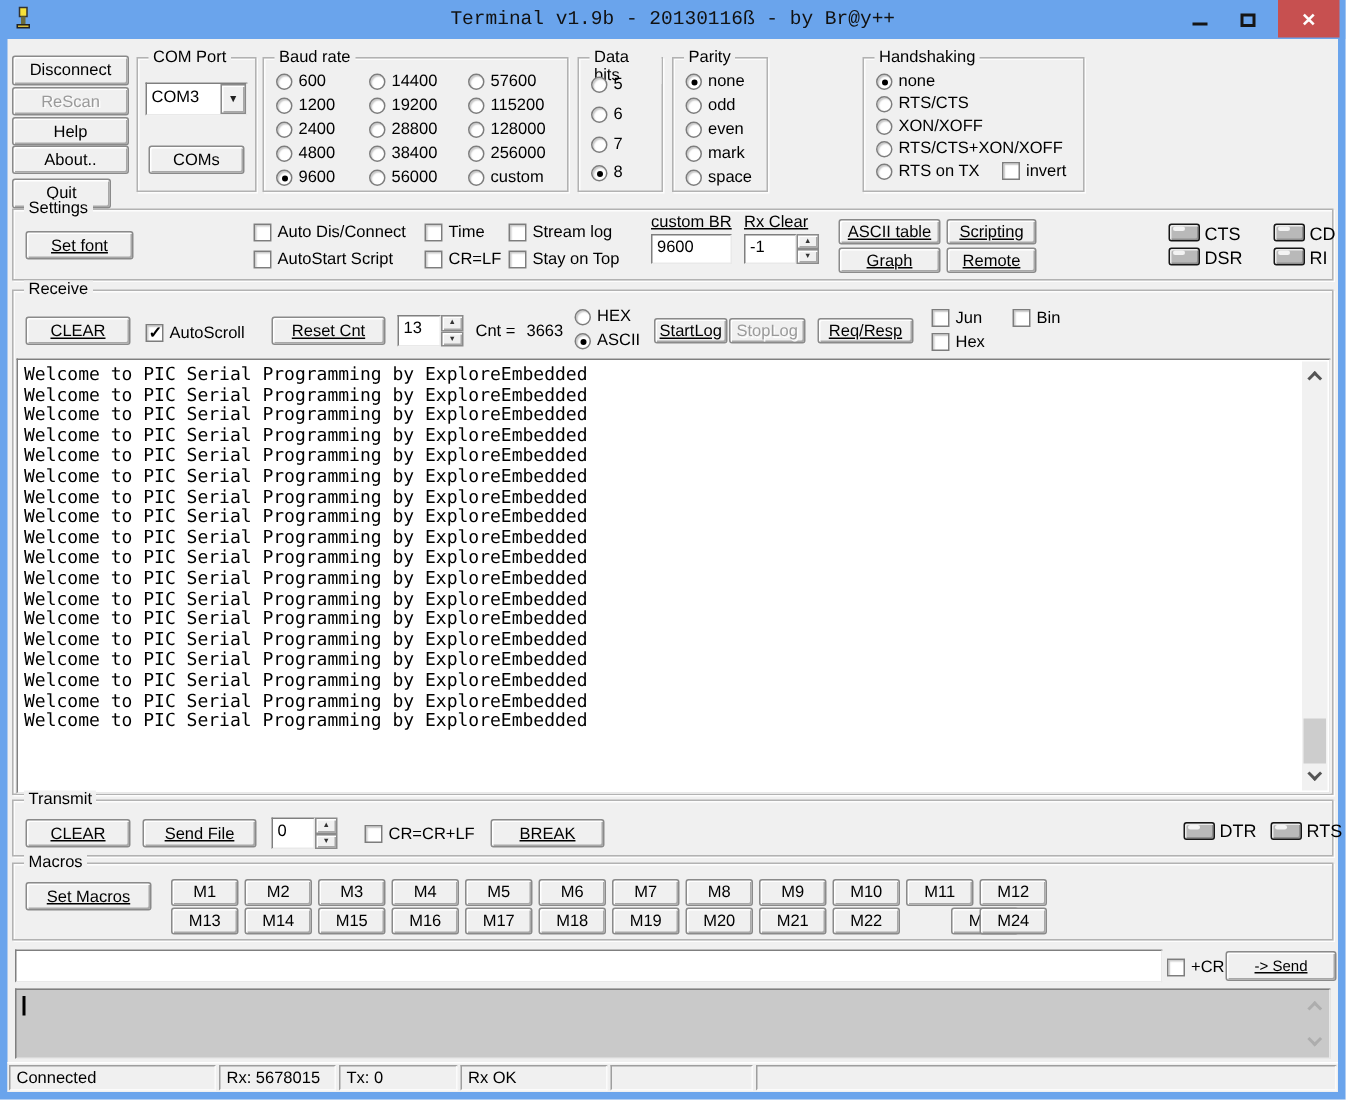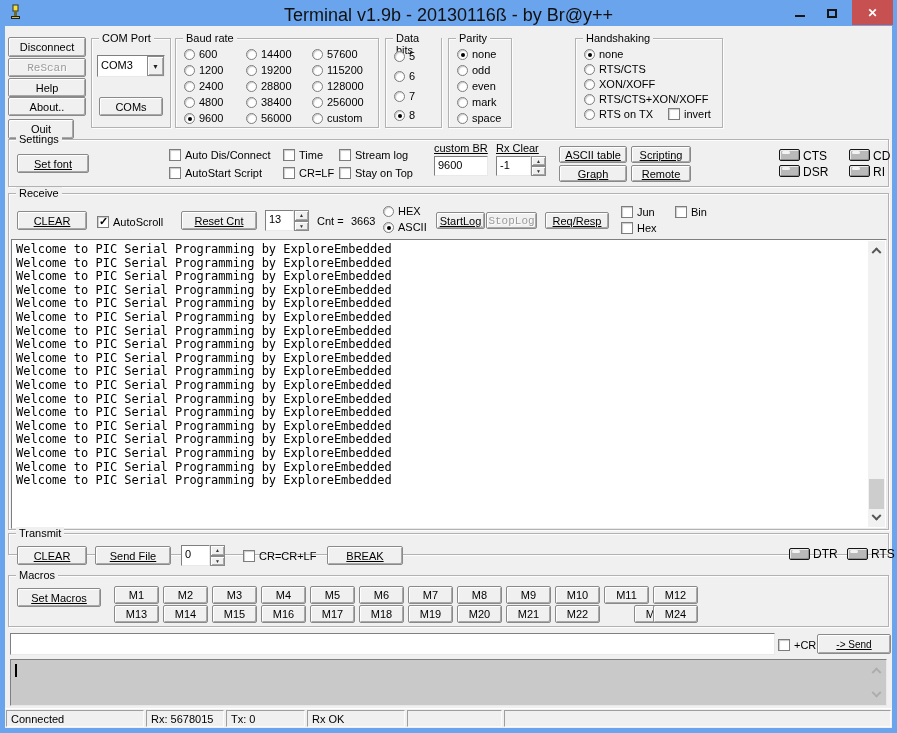--- a/index.html
+++ b/index.html
@@ -1,36 +1,36 @@
 <!DOCTYPE html>
 <html><head>
 <meta charset="utf-8">
 <style>
   * { box-sizing: border-box; margin:0; padding:0; }
   html,body { width:897px; height:733px; }
   body { font-family:"Liberation Sans", sans-serif; font-size:11px; color:#000; }
   .window { position:relative; width:897px; height:733px; background:#6aa4ec; overflow:hidden; }
   .titlebar { position:absolute; left:0; top:0; width:897px; height:26px; background:#6aa4ec; }
   .appicon { position:absolute; left:7px; top:4px; width:16px; height:16px; }
-  .title { position:absolute; left:0; right:0; top:5px; text-align:center; font-size:18px; color:#111; }
+  .title { position:absolute; left:0; right:0; top:5px; text-align:center; font-size:13px; color:#111;font-family:Liberation Mono, monospace; }
   .wbtn { position:absolute; top:0; height:26px; display:flex; align-items:center; justify-content:center; }
   .minb { left:786px; width:28px; }
   .maxb { left:818px; width:28px; }
   .closeb { left:852px; width:41px; height:25px; background:#c75050; }
   .minglyph { width:10px; height:2px; background:#151515; margin-top:6px; }
   .maxglyph { width:10px; height:9px; border:2px solid #151515; }
   .xglyph { color:#fff; font-size:12px; font-weight:bold; }
   .client { position:absolute; left:5px; top:26px; width:887px; height:702px; background:#f0f0f0; }
 
   .b { position:absolute; display:flex; align-items:center; justify-content:center;
        background:#f0f0f0; border:1px solid #8a8a8a; border-radius:2px;
        box-shadow: inset 1px 1px 0 #ffffff, inset -1px -1px 0 #a8a8a8; font-size:11px; cursor:default; }
   .ual { text-decoration:underline; }
   .acc::first-letter { text-decoration:underline; }
-  .dis { color:#9a9a9a; text-shadow:1px 1px 0 #fdfdfd; text-decoration:none;font-family:Liberation Mono, monospace; }
+  .dis { color:#9a9a9a; text-shadow:1px 1px 0 #fdfdfd; text-decoration:none; }
 
   .g { position:absolute; border:1px solid #b2b2b2; box-shadow: inset 1px 1px 0 #fdfdfd, 1px 1px 0 #fdfdfd; }
   .gl { position:absolute; top:-7px; left:7px; background:#f0f0f0; padding:0 3px; line-height:12px; }
 
   .opt { position:absolute; display:flex; align-items:center; gap:4px; height:14px; white-space:nowrap; }
   .r { width:11px; height:11px; border-radius:50%; background:#fff; border:1px solid #7d7d7d;
        box-shadow: inset 1px 1px 1px #c9c9c9; position:relative; flex:0 0 auto; }
   .r.on::after { content:''; position:absolute; left:3px; top:3px; width:4px; height:4px; border-radius:50%; background:#000; }
   .c { width:12px; height:12px; background:#fff; border:1px solid #7d7d7d;
        box-shadow: inset 1px 1px 1px #c9c9c9; position:relative; flex:0 0 auto; }
@@ -367,21 +367,21 @@
               <span class="chevu"></span>
             </div>
           <div class="sbthumb" style="top:238px;height:30px"></div>
           <div class="sbarrow" style="bottom:0">
               <span class="chevd"></span>
             </div>
         </div>
       </div>
     </div>
 
-    <div class="g" style="left:3px;top:507px;width:881px;height:22px">
+    <div class="g" style="left:3px;top:507px;width:881px;height:38px">
       <div class="gl">Transmit</div>
       <div class="b ual" style="left:8px;top:12px;width:70px;height:19px">CLEAR</div>
       <div class="b ual" style="left:86px;top:12px;width:76px;height:19px">Send File</div>
       <div class="spin" style="left:172px;top:11px;width:44px;height:21px">
         <div class="spinval">0</div>
         <div class="spbtns">
             <div class="spb">▲</div>
             <div class="spb">▼</div>
           </div>
       </div>

